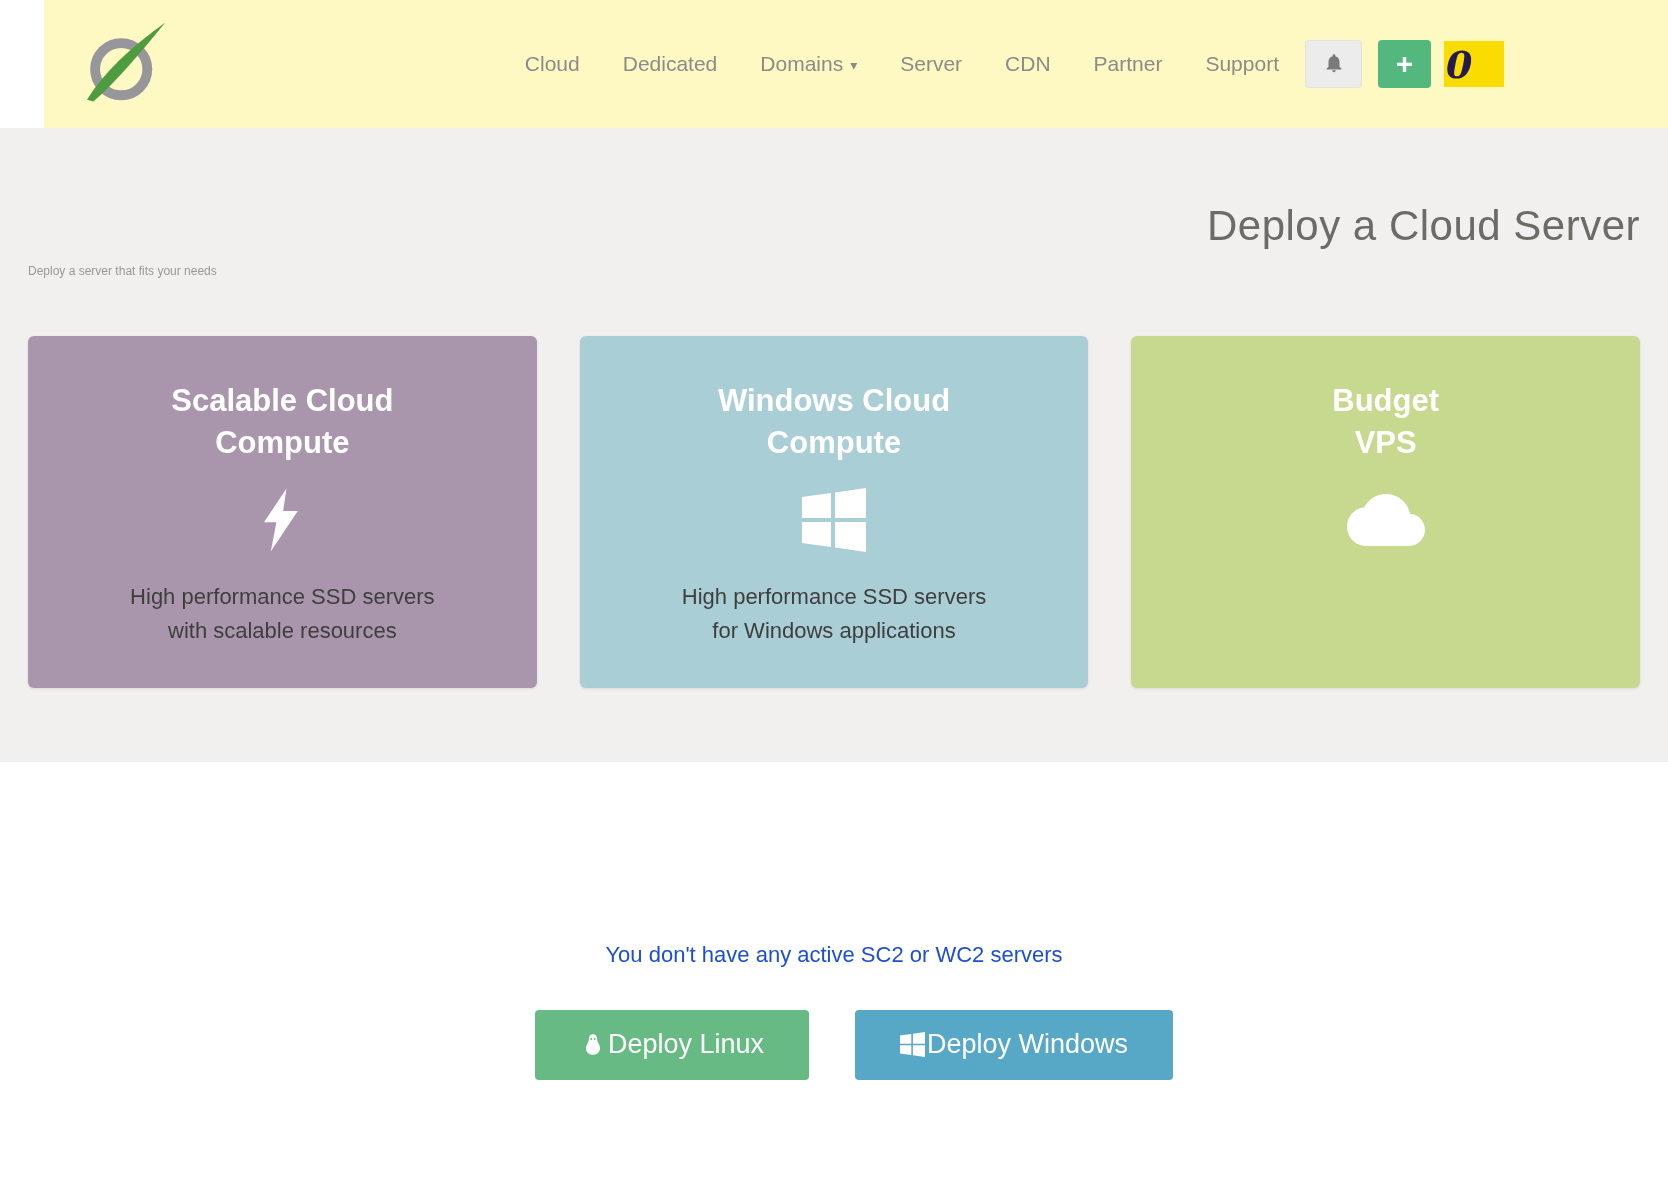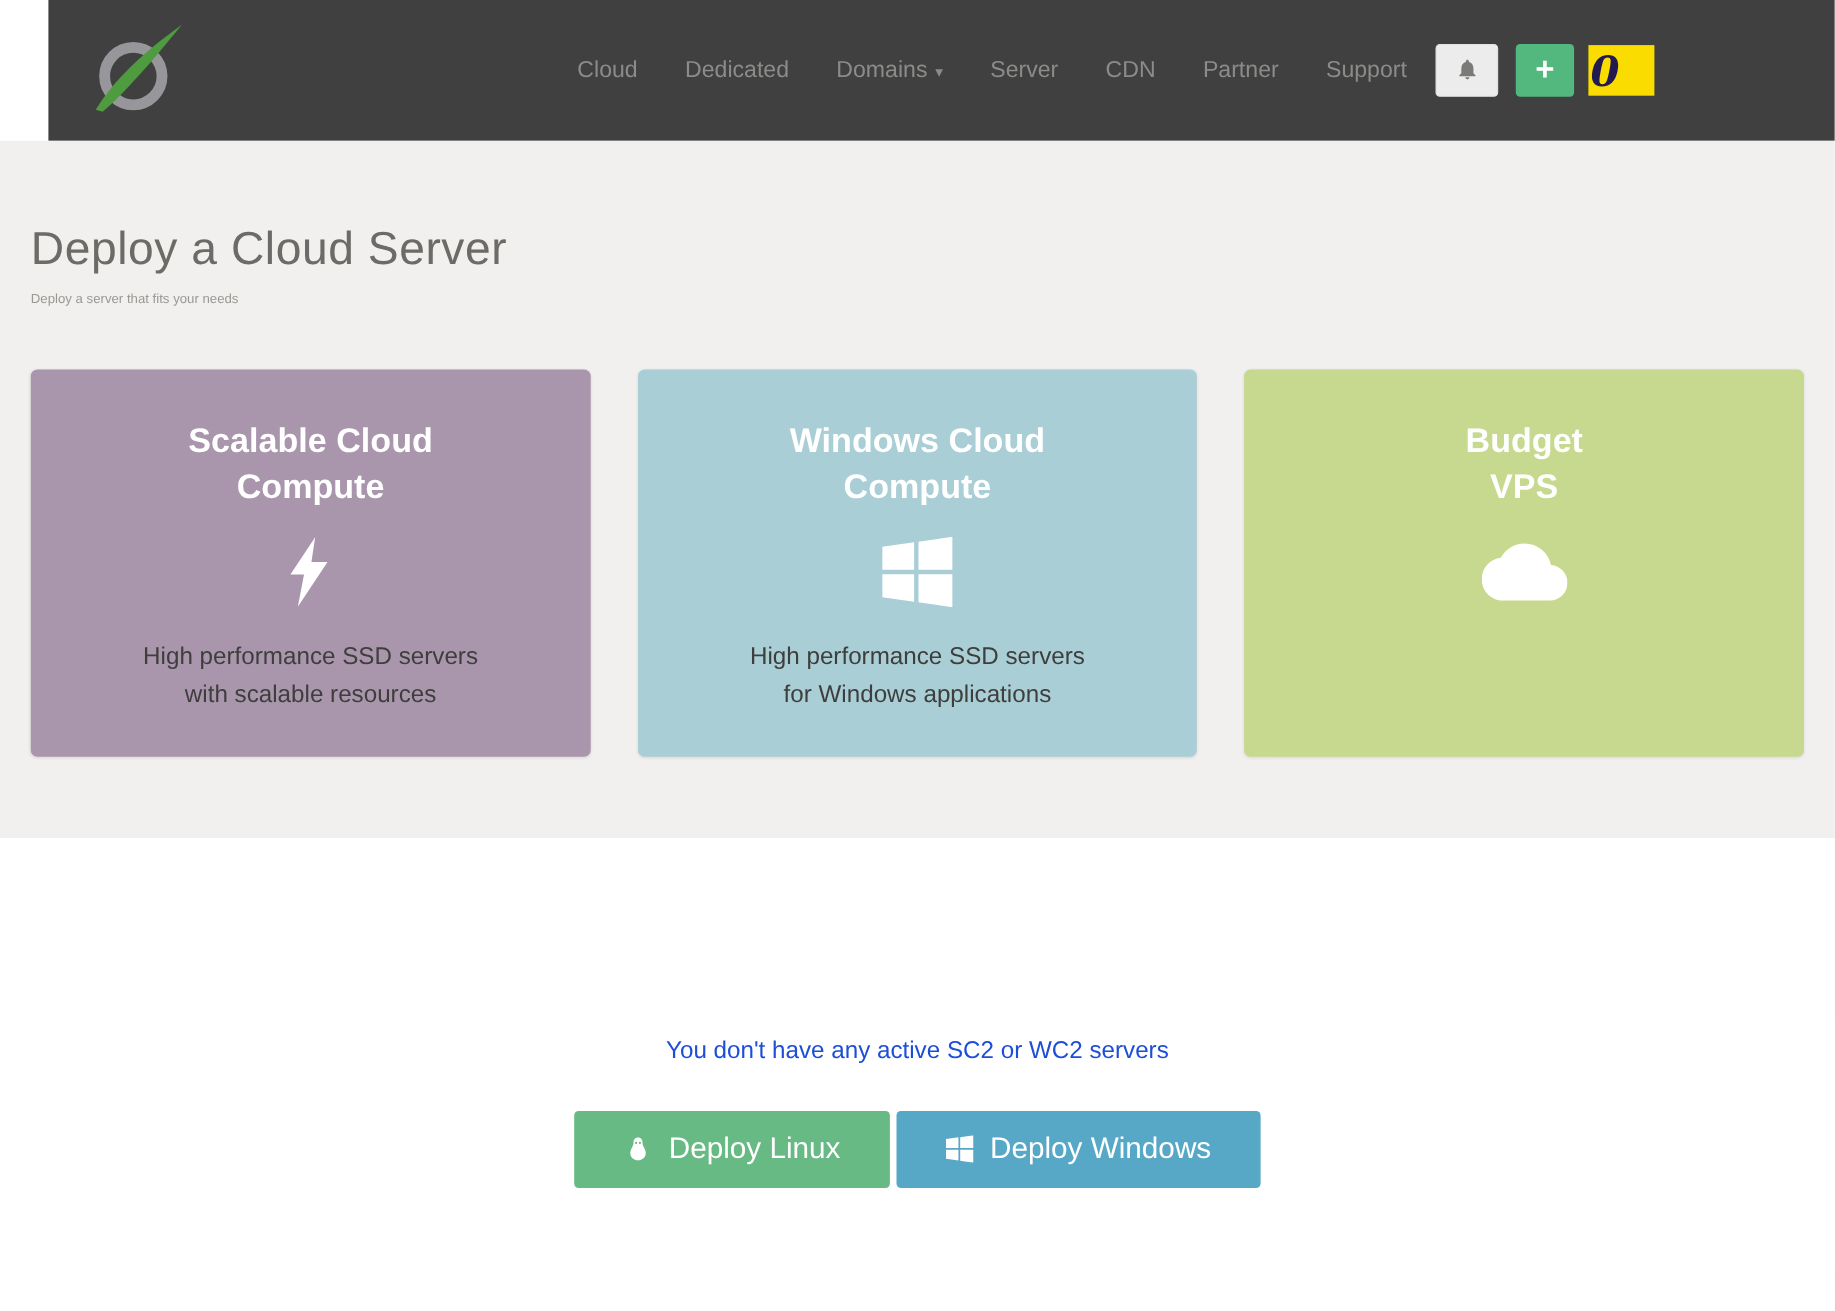--- a/index.html
+++ b/index.html
@@ -58,21 +58,21 @@
     font-size: 38px; color: #241a52;
     cursor: pointer;
     overflow: hidden;
   }
 
   
   .hero { padding: 0 28px 74px; }
   .hero h1 {
     margin: 0; padding-top: 74px;
     font-size: 42px; font-weight: 400;
-    color: #6d6b67; letter-spacing: 0.5px;
+    color: #6d6b67; letter-spacing: 0.5px; text-align: right;
   }
   .hero .sub {
     margin: 14px 0 0;
     font-size: 12px; color: #9a9894;
   }
   .cards { display: flex; gap: 43px; margin-top: 58px; }
   .card {
     flex: 1;
     min-height: 348px;
     border-radius: 6px;
@@ -112,31 +112,32 @@
     font-size: 22px; color: #1d4ed8;
   }
   .deployrow {
     display: flex; justify-content: center;
     gap: 6px; margin-top: 42px;
   }
   .deploy {
     height: 70px;
     border: none; border-radius: 4px;
     color: #fff; font-size: 27px;
-    display: flex; align-items: center; gap: 15px;
+    display: flex; align-items: center; gap: 2px;
     padding: 0 45px;
     cursor: pointer;
     font-family: "Liberation Sans", "DejaVu Sans", sans-serif;
+    margin-left: 40px;
   }
   .bicon { display: flex; align-items: center; }
 </style>
 </head>
 <body>
 
-<header class="topnav" style="background: #404040; margin-left: 44px;">
+<header class="topnav" style="background: #fef9c3; margin-left: 44px;">
   <div class="logo">
     <span>
       <svg viewBox="0 0 100 100" width="90" height="96">
         <circle cx="48" cy="58" r="29" fill="none" stroke="#97979b" stroke-width="11"></circle>
         <path d="M10 92 C28 62 58 34 97 6 C66 44 40 74 17 94 Z" fill="#4f9b40"></path>
       </svg>
     </span>
   </div>
 
   <nav class="navlinks">

